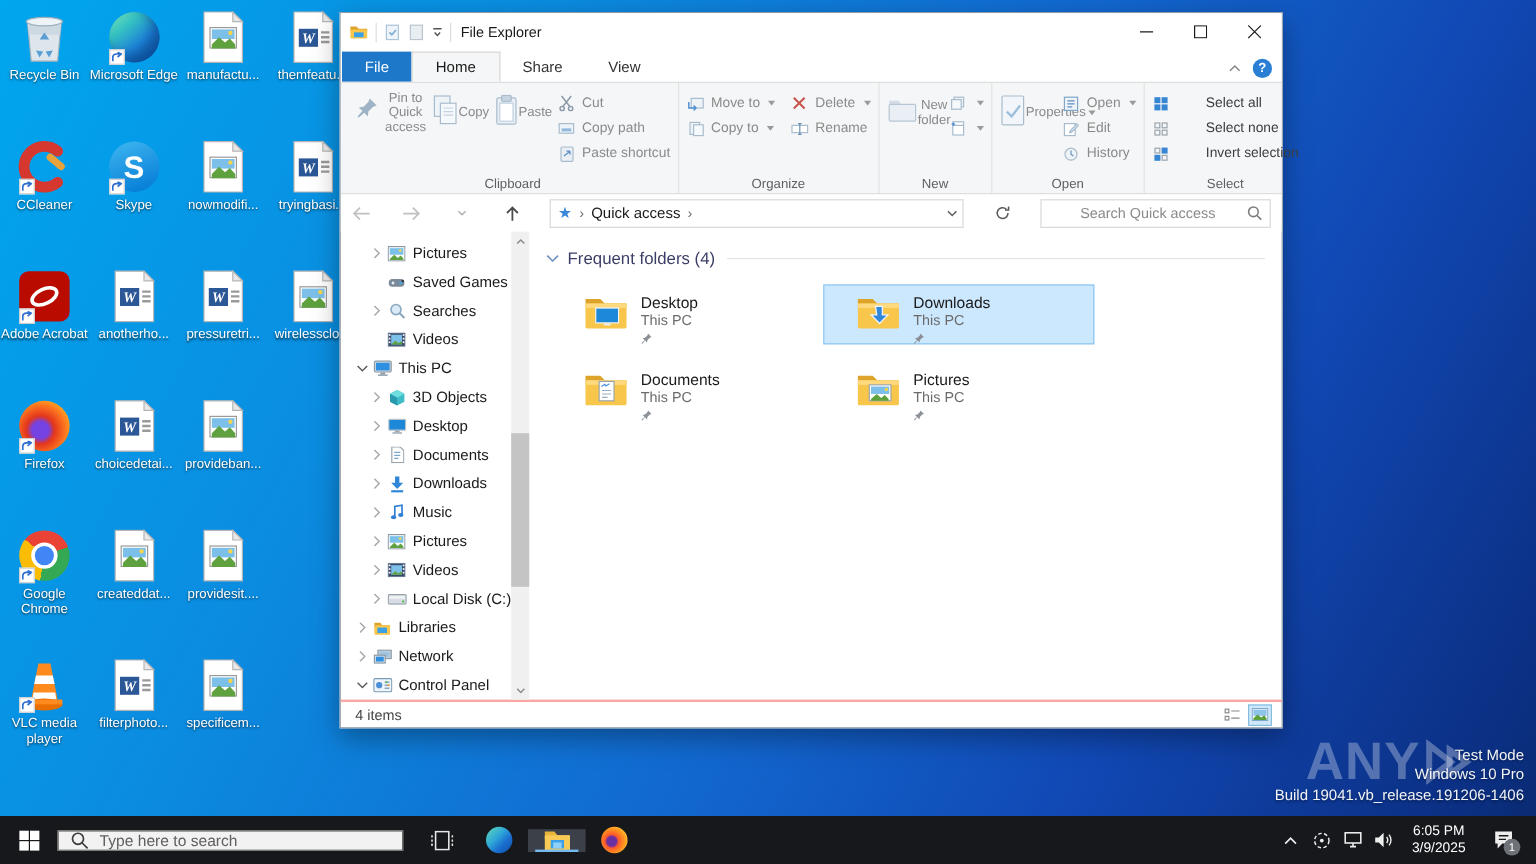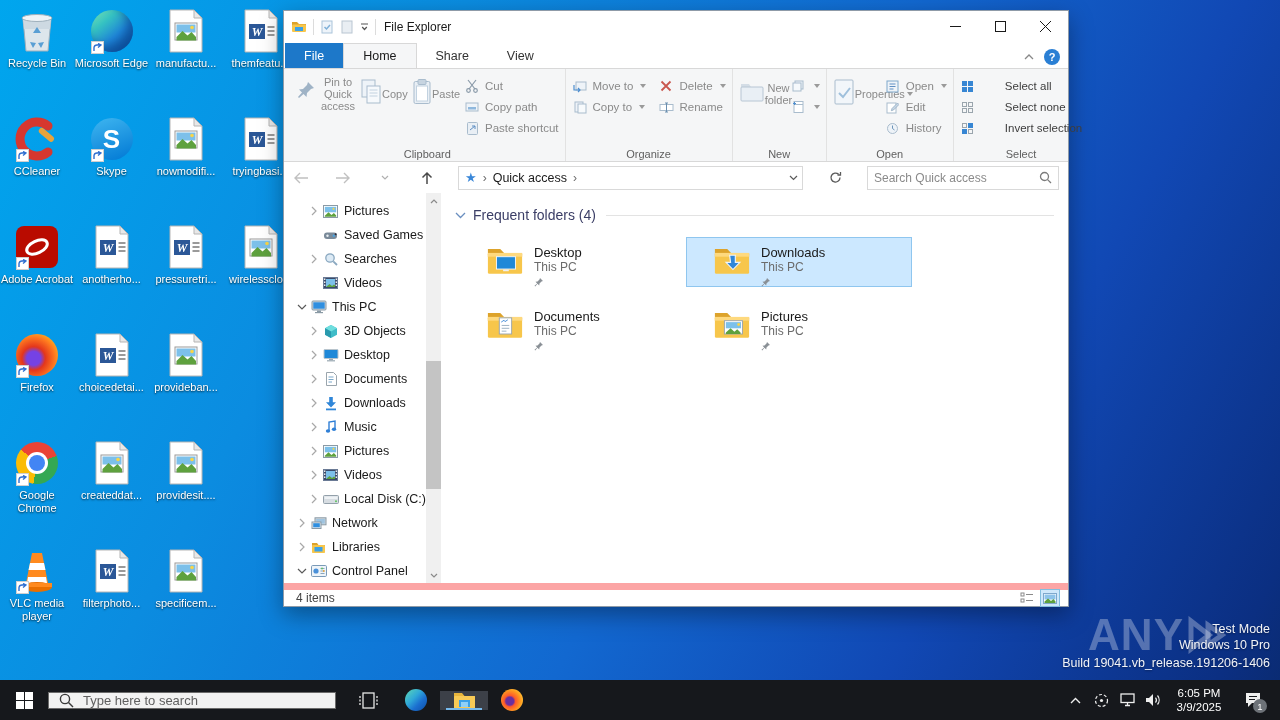--- a/index.html
+++ b/index.html
@@ -38,21 +38,21 @@
   .rgroup-label { position:absolute; bottom:1px; left:0; right:0; text-align:center; font-size:11px; color:#5f5f5f; }
   .rlarge { display:flex; flex-direction:row; align-items:center; width:52px; padding-top:4px; font-size:11px; color:#8a8a8a; text-align:center; line-height:12px; }
   .rlarge.wide { width:64px; }
   .rlarge .icn { height:32px; display:flex; align-items:center; justify-content:center; margin-bottom:4px; }
   .rsmallcol { display:flex; flex-direction:column; justify-content:flex-start; gap:3px; padding-top:5px; }
   .rsmall { display:flex; align-items:center; gap:5px; font-size:11.5px; color:#8a8a8a; height:18px; white-space:nowrap; }
   .rsmall .icn16 { width:16px; height:16px; display:flex; align-items:center; justify-content:center; }
   .rsmall.dark, .rlarge.dark { color:#3d3d3d;gap:29px; }
   .dd { width:0; height:0; border-left:3px solid transparent; border-right:3px solid transparent; border-top:4px solid #9a9a9a; display:inline-block; margin-left:2px; }
 
-  .addrrow { height:31px; display:flex; align-items:center; padding:0 9px 0 6px; gap:20px; flex:0 0 auto; background:#fff; }
+  .addrrow { height:31px; display:flex; align-items:center; padding:0 9px 0 6px; gap:20px; flex:0 0 auto; background:#fff;text-align:center; }
   .navbtn { width:22px; height:22px; display:flex; align-items:center; justify-content:center; }
   .crumbbox { flex:1; height:24px; border:1px solid #d9d9d9; display:flex; align-items:center; padding:0 4px 0 6px; gap:4px; font-size:12.5px; color:#1a1a1a; }
   .crumb-sep { color:#6d6d6d; font-size:12px; padding:0 2px; }
   .crumb-sep::after { content:"\203A"; }
   .star-icon::after { content:"\2605"; color:#3a87d8; font-size:13px; }
   .crumb-dd { margin-left:auto; }
   .refreshbtn { width:24px; height:24px; display:flex; align-items:center; justify-content:center; }
   .searchbox { width:192px; height:24px; border:1px solid #d9d9d9; display:flex; align-items:center; padding:0 6px; }
   .searchbox .ph { font-size:12px; color:#8a8a8a; flex:1; }
 
@@ -69,21 +69,21 @@
   .secheader { display:flex; align-items:center; font-size:14px; color:#3b3e66; }
   .secheader .chev { margin-right:7px; display:flex; }
   .secheader .rule { flex:1; height:1px; background:#e3e3e3; margin-left:10px; }
   .tiles { margin-top:14px; padding-left:4px; display:grid; grid-template-columns:226px 226px; grid-auto-rows:50px; row-gap:14px; column-gap:1px; }
   .tile { display:flex; align-items:flex-start; padding:7px 0 0 26px; border:1px solid transparent; }
   .tile.selected { background:#cce8ff; border-color:#8fc6ef; }
   .tile .ficon { margin-right:10px; flex:0 0 auto; }
   .tile .tname { font-size:13px; color:#1a1a1a; line-height:15px; }
   .tile .tsub { font-size:12px; color:#6b6b6b; line-height:15px; }
 
-  .statusbar { height:23px; border-top:7px solid #fca5a5; display:flex; align-items:center; padding:0 8px 0 12px; flex:0 0 auto; font-size:12px; color:#444; }
+  .statusbar { height:23px; border-top:2px solid #fca5a5; display:flex; align-items:center; padding:0 8px 0 12px; flex:0 0 auto; font-size:12px; color:#444; }
   .statusbar .views { margin-left:auto; display:flex; gap:3px; }
   .viewbtn { width:20px; height:18px; display:flex; align-items:center; justify-content:center; border:1px solid transparent; }
   .viewbtn.active { background:#cfe8fb; border-color:#84bede; }
 
   
   #watermark { position:absolute; right:6px; bottom:40px; width:280px; height:66px; }
   #wm-logo { position:absolute; right:42px; top:-4px; display:flex; align-items:center; font-size:44px; font-weight:bold; letter-spacing:1px; color:rgba(255,255,255,.30); }
   .wm-line { position:absolute; right:4px; color:rgba(255,255,255,.95); font-size:12.5px; text-shadow:0 1px 2px rgba(0,0,0,.4); }
   #wm1 { top:8px; } #wm2 { top:24px; } #wm3 { top:42px; }
 
@@ -920,43 +920,43 @@
             </span>
             <span>Local Disk (C:)</span>
           </div>
           <div class="treeitem" style="padding-left: 10px;">
             <span class="expander">
               <svg width="6" height="10" viewBox="0 0 6 10">
                 <path d="M1 1l4 4-4 4" fill="none" stroke="#a8a8a8" stroke-width="1.2"></path>
               </svg>
             </span>
             <span class="ticon">
+              <svg width="15" height="13" viewBox="0 0 15 13">
+                <path d="M1 2h5l1.5 2H14v2H1z" fill="#dda32b"></path>
+                <rect x="1" y="4" width="13" height="8" rx="0.8" fill="#f7c64b"></rect>
+                <rect x="3.5" y="6" width="8" height="4.5" fill="#3aa0e8"></rect>
+              </svg>
+            </span>
+            <span>Libraries</span>
+          </div>
+          <div class="treeitem" style="padding-left: 10px;">
+            <span class="expander">
+              <svg width="6" height="10" viewBox="0 0 6 10">
+                <path d="M1 1l4 4-4 4" fill="none" stroke="#a8a8a8" stroke-width="1.2"></path>
+              </svg>
+            </span>
+            <span class="ticon">
               <svg width="16" height="13" viewBox="0 0 16 13">
                 <rect x="4" y="0.8" width="11" height="7" fill="#cfd8de" stroke="#8a9aa5"></rect>
                 <rect x="5.2" y="2" width="8.6" height="4.6" fill="#9fc4e0"></rect>
                 <rect x="1" y="5" width="9" height="6.5" fill="#e4eaf0" stroke="#8a9aa5"></rect>
                 <rect x="2.2" y="6.2" width="6.6" height="4.1" fill="#2f8fe0"></rect>
               </svg>
             </span>
             <span>Network</span>
-          </div>
-          <div class="treeitem" style="padding-left: 10px;">
-            <span class="expander">
-              <svg width="6" height="10" viewBox="0 0 6 10">
-                <path d="M1 1l4 4-4 4" fill="none" stroke="#a8a8a8" stroke-width="1.2"></path>
-              </svg>
-            </span>
-            <span class="ticon">
-              <svg width="15" height="13" viewBox="0 0 15 13">
-                <path d="M1 2h5l1.5 2H14v2H1z" fill="#dda32b"></path>
-                <rect x="1" y="4" width="13" height="8" rx="0.8" fill="#f7c64b"></rect>
-                <rect x="3.5" y="6" width="8" height="4.5" fill="#3aa0e8"></rect>
-              </svg>
-            </span>
-            <span>Libraries</span>
           </div>
           <div class="treeitem" style="padding-left: 10px;">
             <span class="expander">
               <svg width="10" height="6" viewBox="0 0 10 6">
                 <path d="M1 1l4 4 4-4" fill="none" stroke="#5a5a5a" stroke-width="1.2"></path>
               </svg>
             </span>
             <span class="ticon">
               <svg width="16" height="12" viewBox="0 0 16 12">
                 <rect x="0.5" y="0.5" width="15" height="11" rx="1.2" fill="#eef4f9" stroke="#7a9ab8"></rect>

